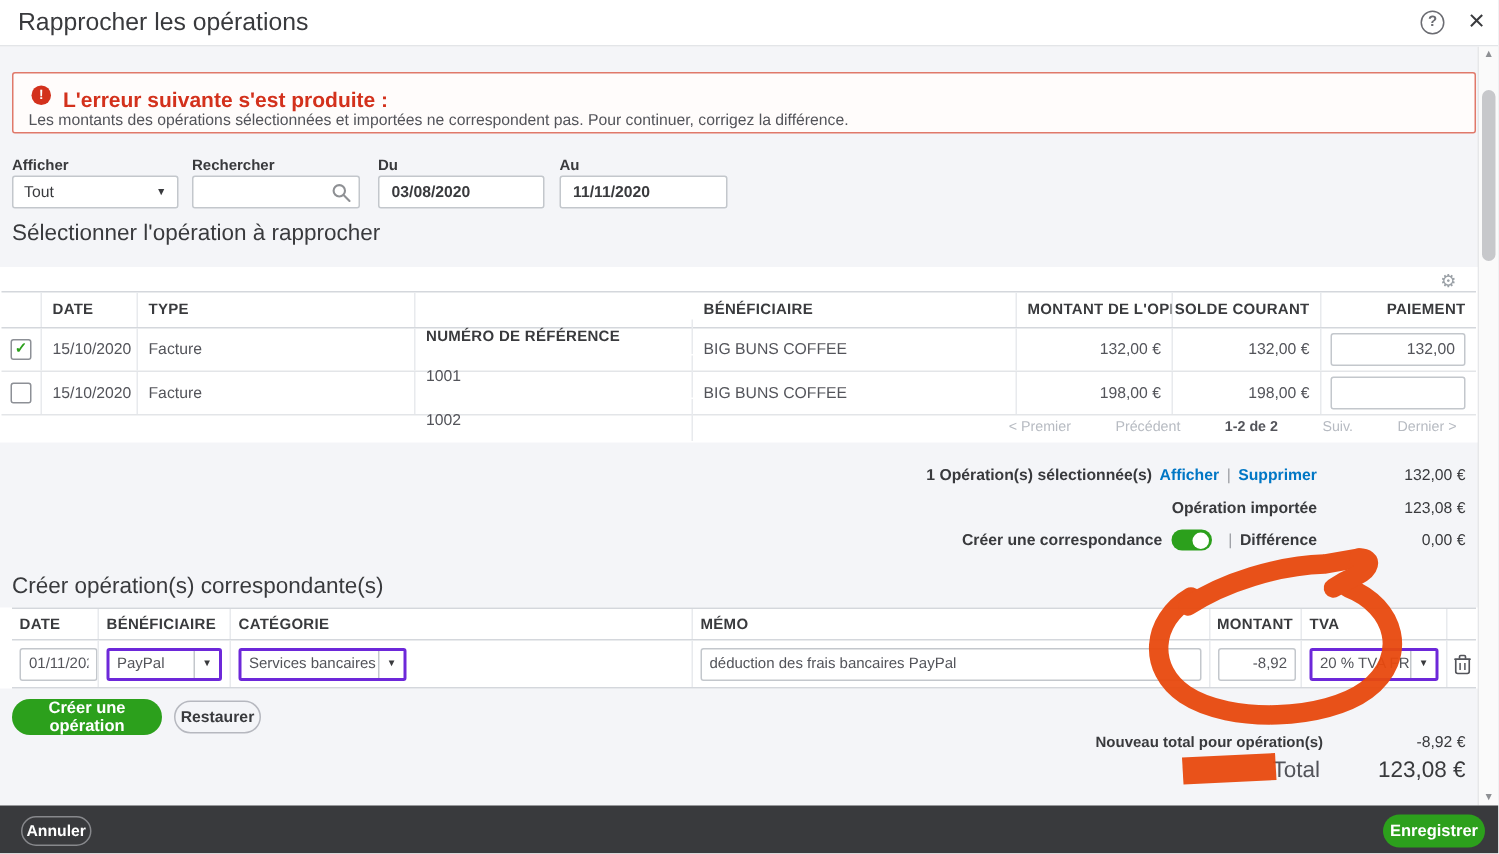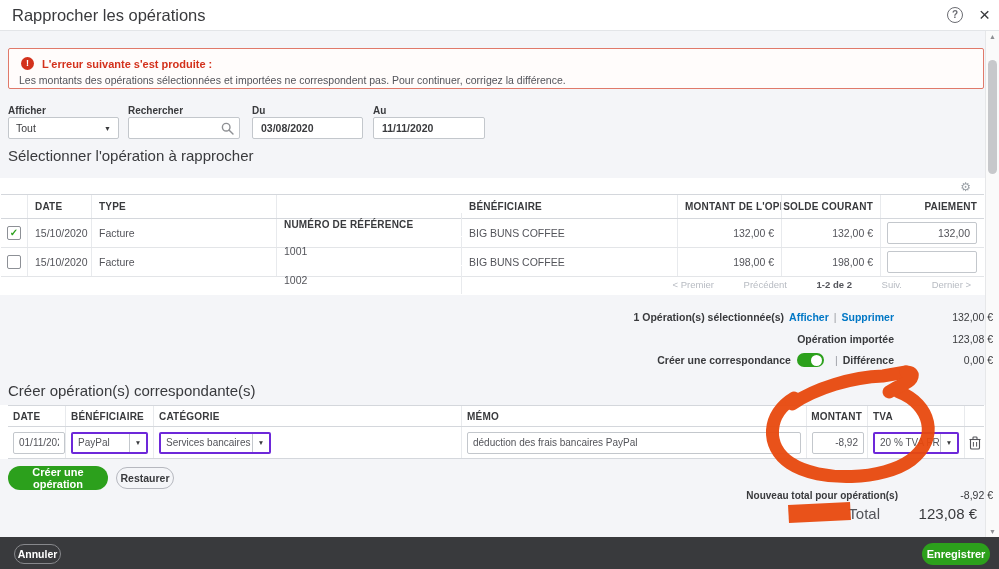--- a/index.html
+++ b/index.html
@@ -24,21 +24,21 @@
   .scrollbar .arrow { position:absolute; left:0; width:13px; text-align:center;
     font-size:7px; color:#8e9094; }
   .scrollbar .thumb { position:absolute; left:2px; top:29px; width:9px; height:114px;
     background:#c7c8cb; border-radius:5px; }
   
   .error-box { position:absolute; left:8px; top:48px; width:976px; height:41px;
     background:#fffcfb; border:1px solid #e0796a; border-radius:2px; }
   .error-icon { position:absolute; left:12px; top:8px; width:13px; height:13px;
     background:#d3311c; border-radius:50%; color:#fff; font-size:9px; font-weight:bold;
     text-align:center; line-height:13px; }
-  .error-title { position:absolute; left:33px; top:9px; font-size:11px; font-weight:bold; color:#d3311c; }
+  .error-title { position:absolute; left:33px; top:9px; font-size:14px; font-weight:bold; color:#d3311c; }
   .error-msg { position:absolute; left:10px; top:25px; font-size:10.5px; color:#53545a; }
   
   .flabel { position:absolute; top:105px; font-size:10px; font-weight:bold; color:#393a3d; }
   .fbox { position:absolute; top:117px; height:22px; background:#fff;
     border:1px solid #c3c7cc; border-radius:2px; font-size:10.5px; color:#393a3d; }
   .select-box { display:flex; align-items:center; padding:0 7px; cursor:pointer; }
   .select-box .caret { margin-left:auto; font-size:7px; color:#393a3d; }
   input.fld { width:100%; height:100%; border:none; outline:none; background:transparent;
     font-family:"Liberation Sans", sans-serif; font-size:10.5px; color:#393a3d;
     font-weight:bold; padding:0 8px; }
@@ -71,21 +71,21 @@
   .num { justify-content:flex-end; }
   .cbx { width:14px; height:14px; border:1px solid #8d9096; border-radius:2px; background:#fff;
     font-size:10px; font-weight:bold; color:#2ca01c; text-align:center; line-height:12px; cursor:pointer; }
   .pay-input { width:90px; height:22px; border:1px solid #c3c7cc; border-radius:2px;
     font-family:"Liberation Sans", sans-serif; font-size:10.5px; color:#53545a;
     text-align:right; padding:0 6px; outline:none; }
   .pagination { position:absolute; right:14px; top:101px; font-size:9.5px; color:#b7bbc2; }
   .pagination span { margin-left:27px; cursor:pointer; }
   .pagination .current { color:#53545a; font-weight:bold; cursor:default; }
   
-  .sumrow { position:absolute; left:16px; width:977px; display:flex; align-items:center;
+  .sumrow { position:absolute; left:0; width:977px; display:flex; align-items:center;
     justify-content:flex-end; font-size:10.5px; }
   .sumrow .lbl { font-weight:bold; color:#393a3d; }
   .sumrow .amt { width:99px; text-align:right; color:#393a3d; }
   .link { color:#0077c5; font-weight:bold; cursor:pointer; }
   .pipe { color:#9b9da3; margin:0 5px; }
   .toggle { width:27px; height:14px; background:#2ca01c; border-radius:8px; position:relative;
     margin:0 6px; cursor:pointer; }
   .toggle .knob { position:absolute; right:1.5px; top:1.5px; width:11px; height:11px;
     background:#fff; border-radius:50%; }
   

